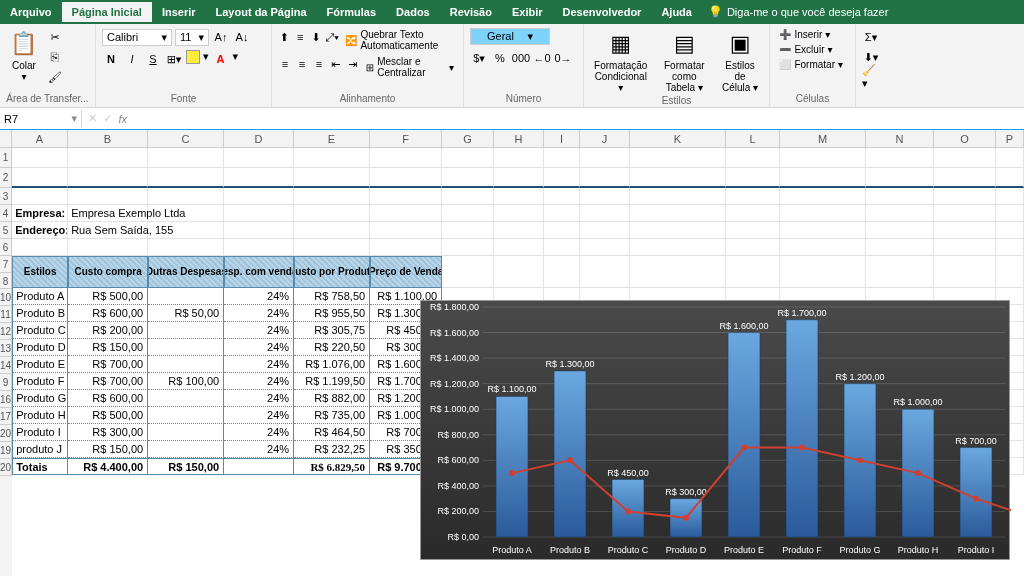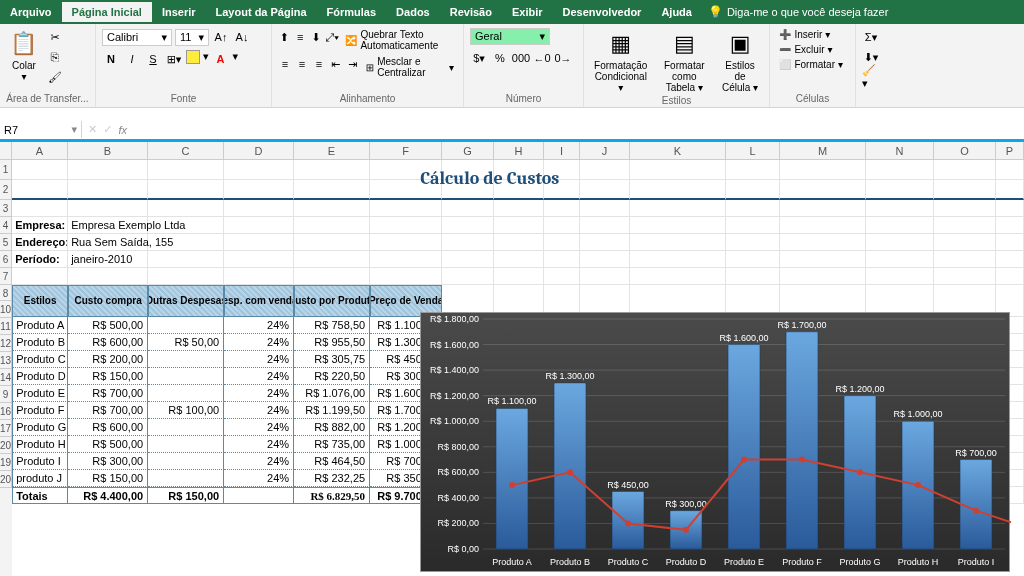--- a/index.html
+++ b/index.html
@@ -21,24 +21,24 @@
 .bigbtn { display:flex; flex-direction:column; align-items:center; gap:2px; padding:2px 4px; cursor:pointer; }
 .bigbtn .icon { width:28px; height:28px; display:flex; align-items:center; justify-content:center; font-size:22px; }
 .bigbtn .lbl { font-size:10px; text-align:center; line-height:1.1; }
 .smallcol { display:flex; flex-direction:column; gap:2px; }
 .smallbtn { font-size:10px; padding:1px 3px; cursor:pointer; display:flex; align-items:center; gap:3px; }
 .fontbox { display:flex; gap:3px; align-items:center; }
 .fontname { border:1px solid #ccc; background:#fff; padding:1px 4px; width:70px; font-size:11px; display:flex; justify-content:space-between; }
 .fontsize { border:1px solid #ccc; background:#fff; padding:1px 4px; width:34px; font-size:11px; display:flex; justify-content:space-between; }
 .btnrow { display:flex; gap:3px; }
 .ibtn { width:18px; height:18px; display:flex; align-items:center; justify-content:center; cursor:pointer; font-size:11px; }
-.numfmt { border:1px solid #ccc; background:#86efac; padding:1px 4px; width:80px; font-size:11px; display:flex; justify-content:space-between; }
-
-
-.fbar { height:22px; border-bottom:3px solid #0ea5e9; display:flex; align-items:center; background:#fff;margin-top:12px; }
+.numfmt { border:1px solid #ccc; background:#7dd3fc; padding:1px 16px; width:80px; font-size:11px; display:flex; justify-content:space-between; }
+
+
+.fbar { height:22px; border-bottom:1px solid #0ea5e9; display:flex; align-items:center; background:#fff; }
 .namebox { width:82px; border-right:1px solid #d4d4d4; padding:2px 4px; font-size:11px; display:flex; justify-content:space-between; align-items:center; }
 .fx { padding:0 6px; color:#888; display:flex; gap:6px; align-items:center; }
 .fxinput { flex:1; padding:2px 4px; font-size:11px; }
 
 
 .colhdr { height:18px; display:flex; background:#f3f3f3; border-bottom:1px solid #ccc; }
 .corner { width:22px; border-right:1px solid #ccc; background:#f3f3f3; }
 .ch { border-right:1px solid #ccc; text-align:center; font-size:11px; color:#555; line-height:18px; }
 
 
@@ -355,38 +355,20 @@
         <div class="cell" style="width: 36px; line-height: 17px;"></div>
         <div class="cell" style="width: 50px; line-height: 17px;"></div>
         <div class="cell" style="width: 96px; line-height: 17px;"></div>
         <div class="cell" style="width: 54px; line-height: 17px;"></div>
         <div class="cell" style="width: 86px; line-height: 17px;"></div>
         <div class="cell" style="width: 68px; line-height: 17px;"></div>
         <div class="cell" style="width: 62px; line-height: 17px;"></div>
         <div class="cell" style="width: 28px; line-height: 17px;"></div>
       </div>
       <div class="row" style="height: 17px;">
-        <div class="cell" style="width: 56px; line-height: 17px;"><span class="lblbold">Período:</span></div>
-        <div class="cell" style="width: 80px; line-height: 17px;">janeiro-2010</div>
-        <div class="cell" style="width: 76px; line-height: 17px;"></div>
-        <div class="cell" style="width: 70px; line-height: 17px;"></div>
-        <div class="cell" style="width: 76px; line-height: 17px;"></div>
-        <div class="cell" style="width: 72px; line-height: 17px;"></div>
-        <div class="cell" style="width: 52px; line-height: 17px;"></div>
-        <div class="cell" style="width: 50px; line-height: 17px;"></div>
-        <div class="cell" style="width: 36px; line-height: 17px;"></div>
-        <div class="cell" style="width: 50px; line-height: 17px;"></div>
-        <div class="cell" style="width: 96px; line-height: 17px;"></div>
-        <div class="cell" style="width: 54px; line-height: 17px;"></div>
-        <div class="cell" style="width: 86px; line-height: 17px;"></div>
-        <div class="cell" style="width: 68px; line-height: 17px;"></div>
-        <div class="cell" style="width: 62px; line-height: 17px;"></div>
-        <div class="cell" style="width: 28px; line-height: 17px;"></div>
-      </div>
-      <div class="row" style="height: 17px;">
         <div class="cell" style="width: 56px; line-height: 17px;"></div>
         <div class="cell" style="width: 80px; line-height: 17px;"></div>
         <div class="cell" style="width: 76px; line-height: 17px;"></div>
         <div class="cell" style="width: 70px; line-height: 17px;"></div>
         <div class="cell" style="width: 76px; line-height: 17px;"></div>
         <div class="cell" style="width: 72px; line-height: 17px;"></div>
         <div class="cell" style="width: 52px; line-height: 17px;"></div>
         <div class="cell" style="width: 50px; line-height: 17px;"></div>
         <div class="cell" style="width: 36px; line-height: 17px;"></div>
         <div class="cell" style="width: 50px; line-height: 17px;"></div>
@@ -606,21 +588,20 @@
         <div class="cell" style="width: 50px; line-height: 17px;"></div>
         <div class="cell" style="width: 36px; line-height: 17px;"></div>
         <div class="cell" style="width: 50px; line-height: 17px;"></div>
         <div class="cell" style="width: 96px; line-height: 17px;"></div>
         <div class="cell" style="width: 54px; line-height: 17px;"></div>
         <div class="cell" style="width: 86px; line-height: 17px;"></div>
         <div class="cell" style="width: 68px; line-height: 17px;"></div>
         <div class="cell" style="width: 62px; line-height: 17px;"></div>
         <div class="cell" style="width: 28px; line-height: 17px;"></div>
       </div>
-      <div class="title" style="position: absolute; left: 408px; top: 8px;">Cálculo de Custos</div>
       <div class="chart"><svg width="590" height="260">
           <defs>
             <linearGradient id="bargrad" x1="0" y1="0" x2="0" y2="1">
               <stop offset="0%" stop-color="#6ba8e0"></stop>
               <stop offset="100%" stop-color="#2a5a9a"></stop>
             </linearGradient>
           </defs>
           <line x1="62" y1="236" x2="584" y2="236" class="grid" stroke="rgba(255,255,255,0.15)"></line>
           <text x="58" y="239" class="ylab">R$ 0,00</text>
           <line x1="62" y1="210.44444444444446" x2="584" y2="210.44444444444446" class="grid" stroke="rgba(255,255,255,0.15)"></line>

